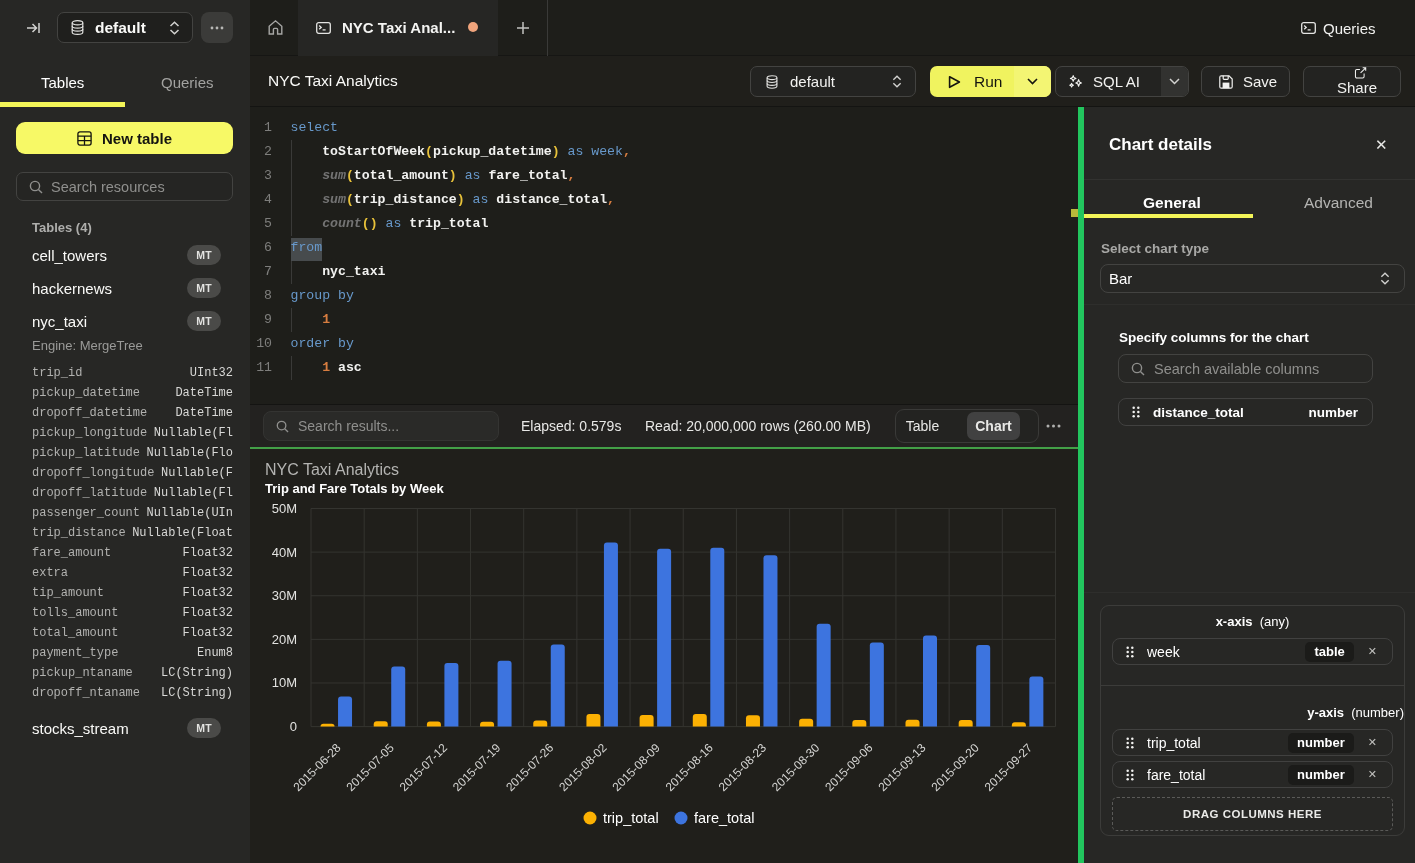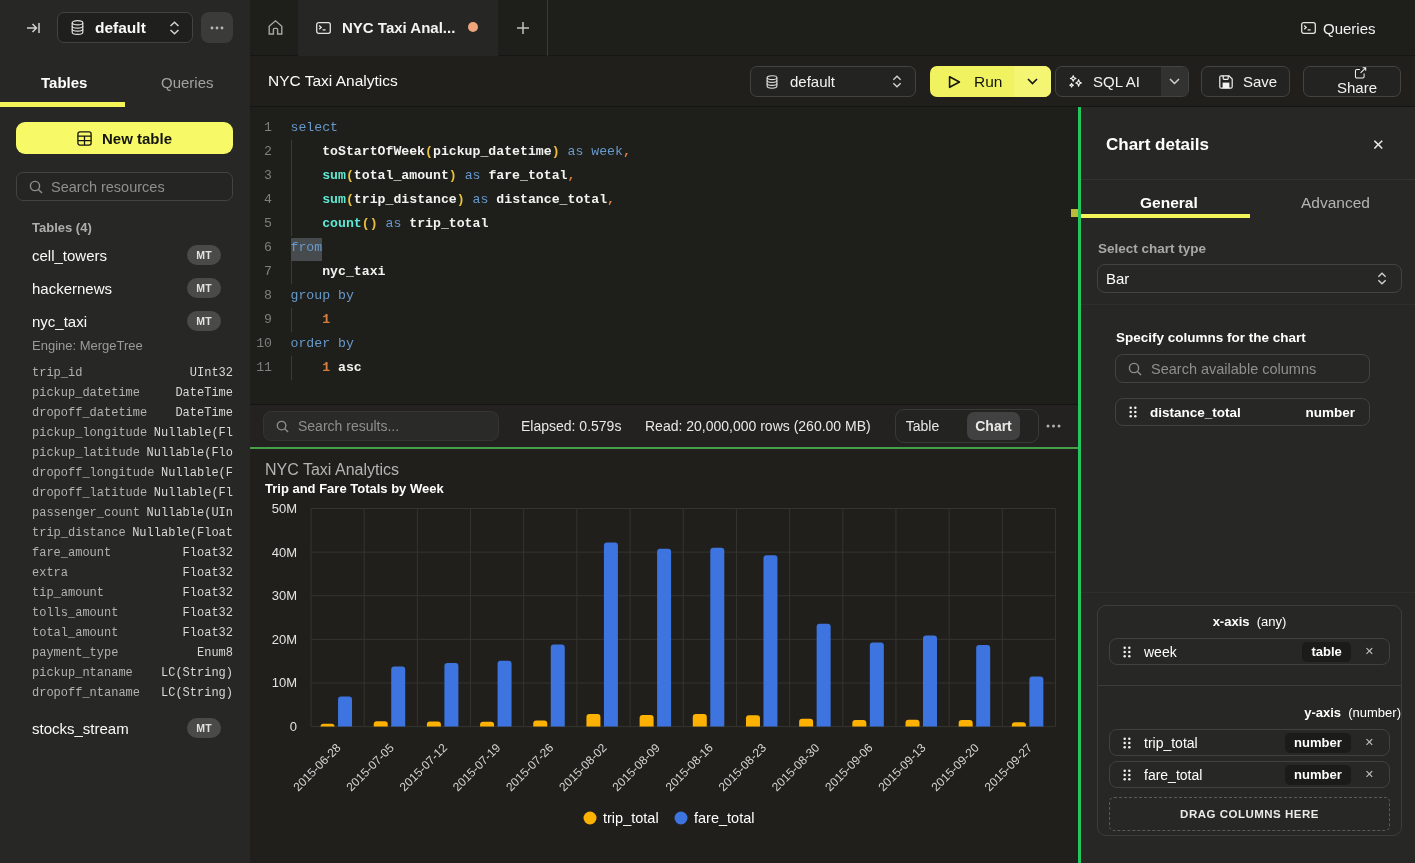--- a/index.html
+++ b/index.html
@@ -28,36 +28,36 @@
   
   #mainhead { position:absolute; left:250px; top:56px; width:1165px; height:51px; background:#201f1b; border-bottom:1px solid #141412; }
   .hbtn { position:absolute; top:10px; height:31px; border:1px solid #434341; border-radius:7px; background:#232321; color:#f2f2f0; font-size:15px; display:flex; align-items:center; }
   
   #mainleft { position:absolute; left:250px; top:107px; width:828px; height:756px; }
   #editor { position:absolute; left:0; top:0; width:828px; height:297px; background:#1e1e1a;
     font-family:"Liberation Mono",monospace; font-size:13.2px; line-height:24px; }
   #gutter { position:absolute; left:0; top:9px; width:22px; text-align:right; color:#7e7e7c; }
   #code { position:absolute; left:40.5px; top:9px; white-space:pre; color:#f2f2f0; font-weight:700; }
   .kw { color:#6899cb; font-weight:400; }
-  .fn { color:#5eead4; }
+  .fn { color:#737373;font-style:italic; }
   .pn { color:#e8c23a; }
   .cm { color:#d77d40; }
   .hl { background:#474b4d; padding:2px 0 6px 0; }
   .ig { position:absolute; left:40.5px; width:1px; background:#3a3a38; }
   
   #rtoolbar { position:absolute; left:0; top:297px; width:828px; height:43px; background:#232220; border-top:1px solid #141412; color:#e8e8e6; font-size:14px; }
   #rsearch { position:absolute; left:13px; top:6px; width:236px; height:30px; background:#2a2a28; border:1px solid #343432; border-radius:8px; color:#8f8f8d; font-size:14px; display:flex; align-items:center; gap:9px; padding-left:12px;}
   #seg { position:absolute; left:645px; top:4px; width:144px; height:34px; border:1px solid #3a3a38; background:#232321; border-radius:9px; display:flex; align-items:center; font-size:14px; }
   #seg .on { background:#414141; border-radius:7px; font-weight:600; }
   
   #chartpanel { position:absolute; left:0; top:340px; width:828px; height:416px; background:#201f1b; border-top:2px solid #43a047; }
   #ct1 { position:absolute; left:15px; top:12px; color:#b4b4b2; font-size:16px; }
   #ct2 { position:absolute; left:15px; top:32px; color:#fff; font-size:13px; font-weight:700; }
   
-  #rpanel { position:absolute; left:1078px; top:107px; width:337px; height:756px; background:#272725; border-left:3px solid #22c55e; }
+  #rpanel { position:absolute; left:1078px; top:107px; width:337px; height:756px; background:#272725; border-left:6px solid #22c55e; }
   .sel { border:1px solid #434341; border-radius:8px; position:absolute; display:flex; align-items:center; color:#fff; }
   .badge2 { background:#1b1b19; border-radius:5px; color:#fff; font-weight:700; font-size:13px; padding:2.5px 9px; }
   .fieldrow { position:absolute; border:1px solid #414140; border-radius:8px; display:flex; align-items:center; color:#fff; }
   .xclose { color:#c0c0be; font-size:11px; }
 </style>
 </head>
 <body>
 
 <div id="topbar">
   <div class="tab-active"></div>
@@ -105,21 +105,21 @@
       <svg width="14" height="4" viewBox="0 0 14 4" fill="#b8b8b6">
           <circle cx="2" cy="2" r="1.4"></circle>
           <circle cx="7" cy="2" r="1.4"></circle>
           <circle cx="12" cy="2" r="1.4"></circle>
         </svg>
     </div>
   </div>
 </div>
 
 <div id="sidebar">
-  <span style="position:absolute;left:41px;top:18px;color:#fff;font-size:15px;font-weight:700;">Tables</span>
+  <span style="position:absolute;left:41px;top:18px;color:#fff;font-size:15px;font-weight:400;">Tables</span>
   <span style="position:absolute;left:161px;top:18px;color:#a2a2a0;font-size:15px;">Queries</span>
   <div id="side-underline"></div>
   <div id="sideSearch">
     <svg width="14" height="14" viewBox="0 0 14 14" fill="none" stroke="#8f8f8d" stroke-width="1.4">
         <circle cx="6" cy="6" r="4.6"></circle>
         <path d="M9.4 9.4 L13 13"></path>
       </svg>
     <span>Search resources</span>
   </div>
   <div id="newtable">

